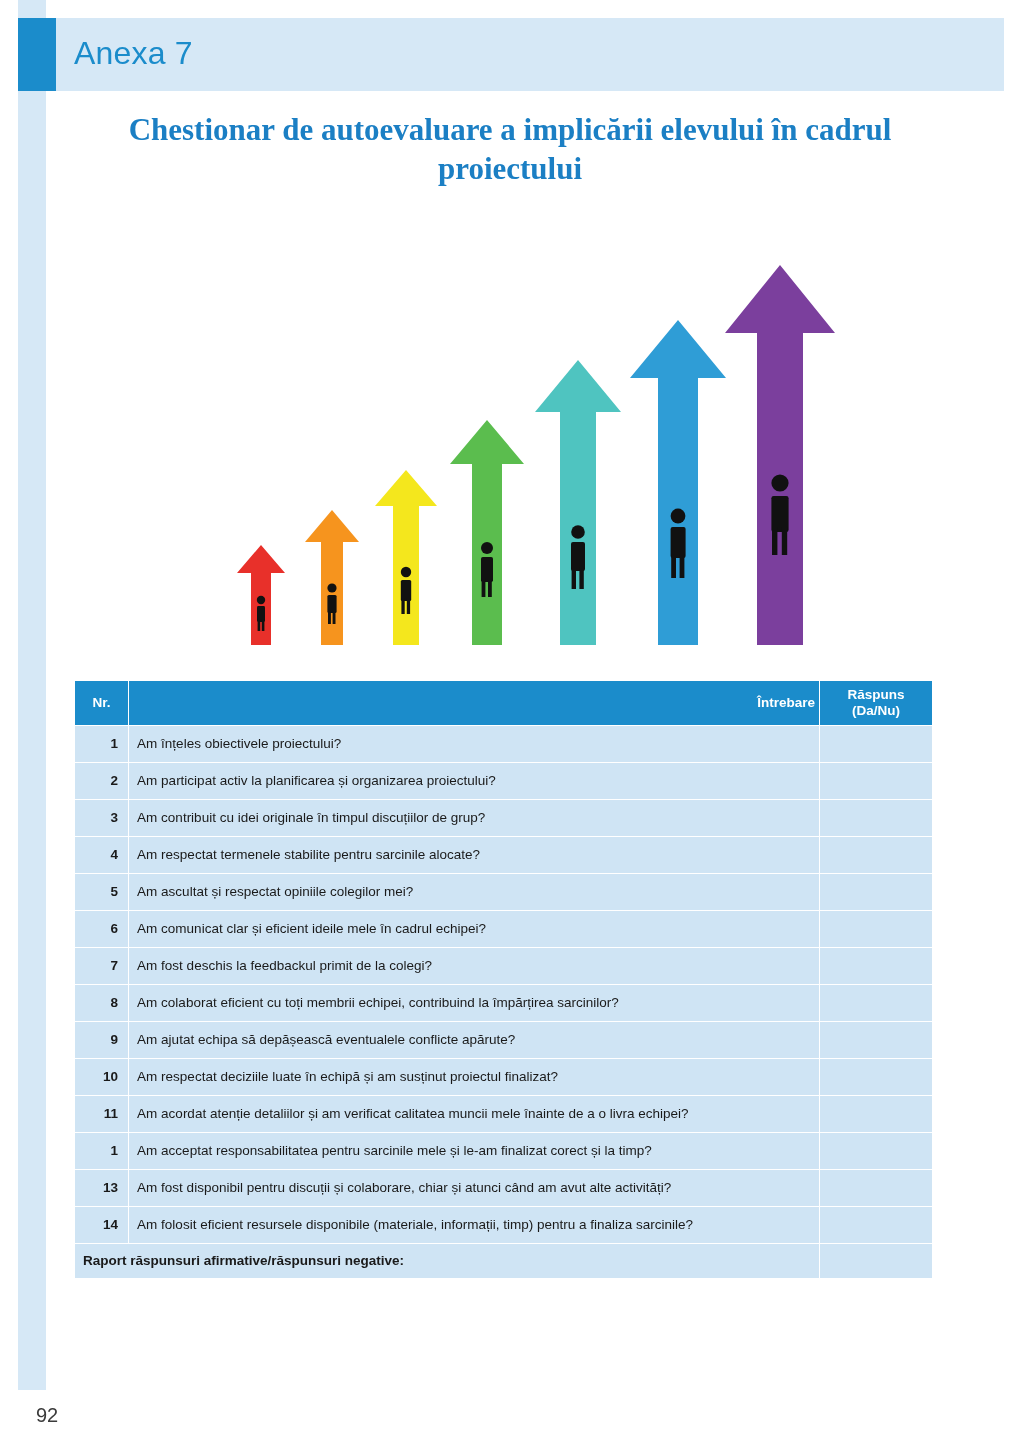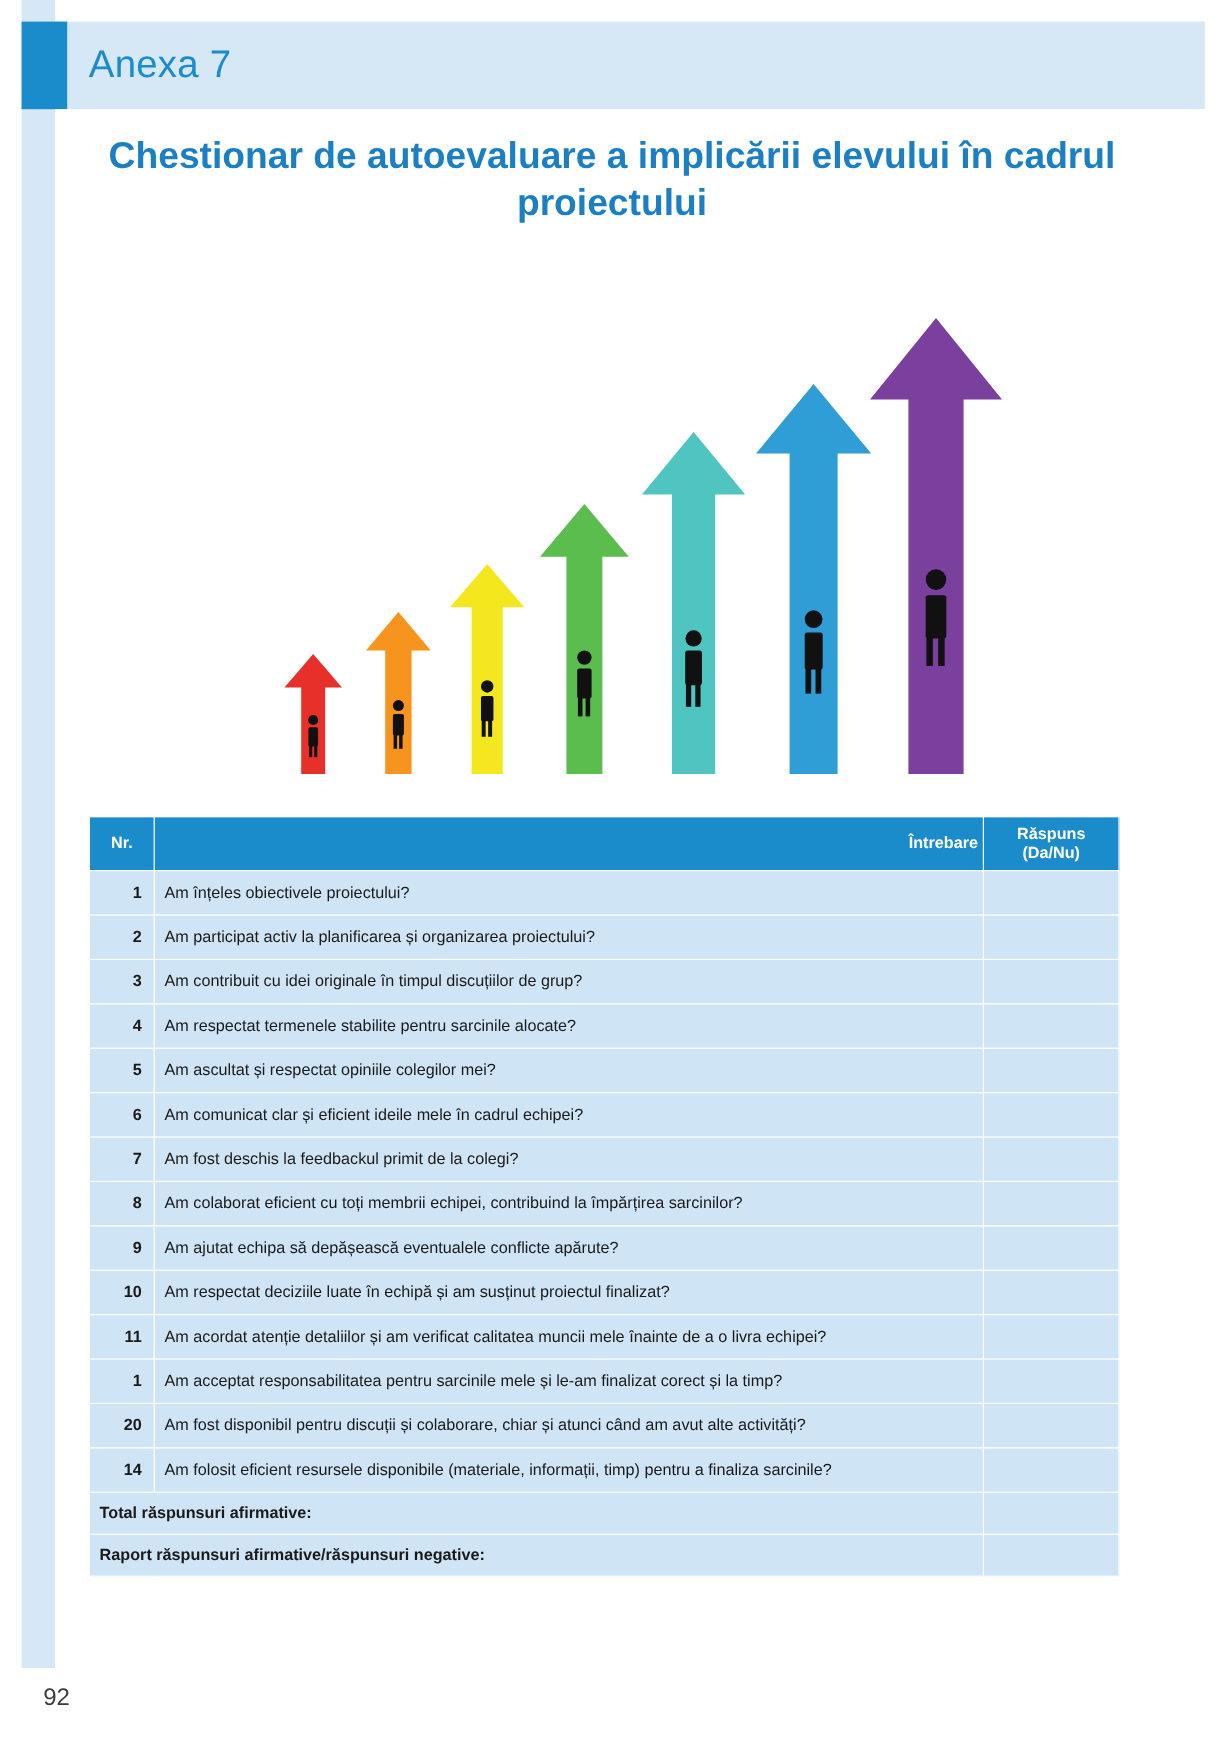--- a/index.html
+++ b/index.html
@@ -58,20 +58,21 @@
 
   .doc-title {
     position: absolute;
     left: 80px; top: 110px;
     width: 860px;
     text-align: center;
     font-size: 31px;
     line-height: 39px;
     font-weight: bold;
     color: #1b7fc4;
+    font-family: Liberation Serif, serif;
   }
 
   
   .illustration {
     position: absolute;
     left: 215px; top: 265px;
     width: 600px; height: 380px;
   }
   .arrow-group { position: absolute; bottom: 0; }
   .arrow-svg { display: block; }
@@ -290,33 +291,29 @@
       <td class="num">11</td>
       <td>Am acordat atenție detaliilor și am verificat calitatea muncii mele înainte de a o livra echipei?</td>
       <td class="ans"></td>
     </tr>
     <tr>
       <td class="num">1</td>
       <td>Am acceptat responsabilitatea pentru sarcinile mele și le-am finalizat corect și la timp?</td>
       <td class="ans"></td>
     </tr>
     <tr>
-      <td class="num">20</td>
+      <td class="num">13</td>
       <td>Am fost disponibil pentru discuții și colaborare, chiar și atunci când am avut alte activități?</td>
       <td class="ans"></td>
     </tr>
     <tr>
       <td class="num">14</td>
       <td>Am folosit eficient resursele disponibile (materiale, informații, timp) pentru a finaliza sarcinile?</td>
       <td class="ans"></td>
     </tr>
     <tr class="summary">
-      <td class="label" colspan="2">Total răspunsuri afirmative:</td>
-      <td class="ans"></td>
-    </tr>
-    <tr class="summary">
       <td class="label" colspan="2">Raport răspunsuri afirmative/răspunsuri negative:</td>
       <td class="ans"></td>
     </tr>
   </tbody>
 </table>
 
 <div class="page-number">92</div>
 
 </body></html>

